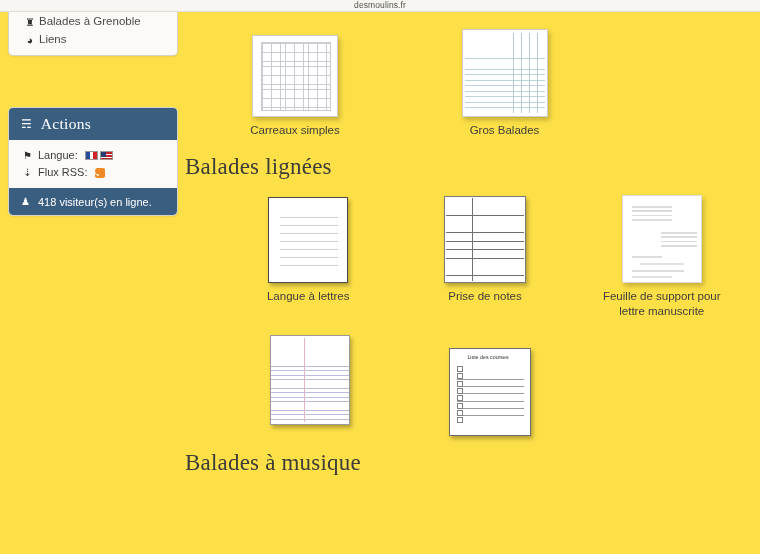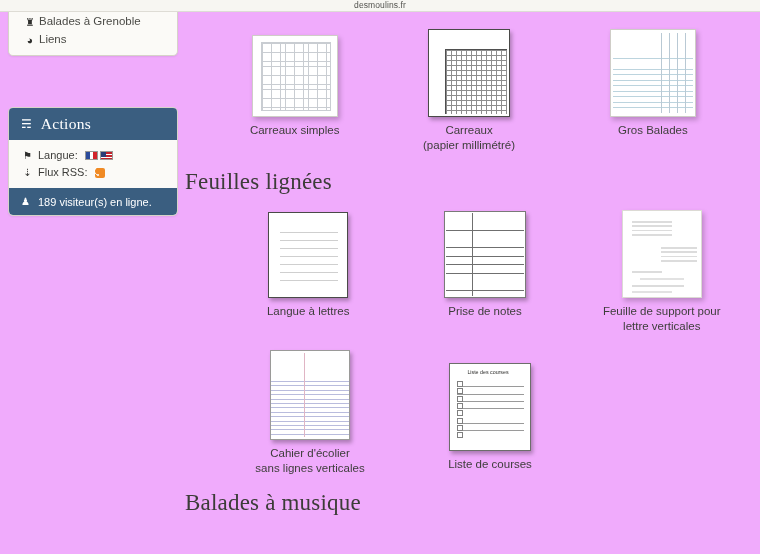--- a/index.html
+++ b/index.html
@@ -35,21 +35,21 @@
     letter-spacing: .1px;
     line-height: 10px;
   }
 
   
   #page {
     position: absolute;
     top: 11px; left: 0;
     width: 760px;
     height: 543px;
-    background: #f0abfc;
+    background: #fde047;
   }
 
   
   #sidebar {
     position: absolute;
     left: 8px;
     top: 0;
     width: 170px;
   }
   .side-box {
@@ -285,21 +285,21 @@
           </span>
         </div>
         <div class="action-row">
           <span class="ai">⇣</span>
           <span>Flux RSS:</span>
           <span class="rss-icon"></span>
         </div>
       </div>
       <div class="visitors-bar">
         <span class="vi">♟</span>
-        <span>189 visiteur(s) en ligne.</span>
+        <span>418 visiteur(s) en ligne.</span>
       </div>
     </div>
   </div>
 
   <div id="main">
 
 
     <div class="thumb-row" style="margin-top:10px;">
 
       <div class="thumb-cell" style="width:200px; margin-left:10px;">
@@ -307,56 +307,39 @@
           <div class="paper soft" style="width:86px;height:82px;">
             <div class="fill-abs" style="margin:6px 6px 5px 8px; background-image: repeating-linear-gradient(to right, #c9cdd2 0 0.6px, transparent 0.6px 4.6px), repeating-linear-gradient(to bottom, #c9cdd2 0 0.6px, transparent 0.6px 4.6px); border:0.6px solid #c9cdd2;"></div>
           </div>
         </div>
         <div class="caption">
           <span>Carreaux simples</span>
           <span class="sub"></span>
         </div>
       </div>
 
-      <div class="thumb-cell" style="width:150px;">
-        <div class="thumb-img-wrap" style="height:96px;">
-          <div class="paper" style="width:82px;height:88px;">
-            <div style="position:absolute;left:16px;top:19px;right:2px;bottom:2px;
-                        background-image:
-                          repeating-linear-gradient(to right, #8d8d8d 0 0.7px, transparent 0.7px 5px),
-                          repeating-linear-gradient(to bottom, #8d8d8d 0 0.7px, transparent 0.7px 5px),
-                          repeating-linear-gradient(to right, #4f4f4f 0 0.9px, transparent 0.9px 25px),
-                          repeating-linear-gradient(to bottom, #4f4f4f 0 0.9px, transparent 0.9px 25px);
-                        border-top:0.9px solid #4f4f4f; border-left:0.9px solid #4f4f4f;"></div>
-          </div>
-        </div>
-        <div class="caption">
-          <span>Carreaux</span>
-          <span class="sub">(papier millimétré)</span>
-        </div>
-      </div>
 
       <div class="thumb-cell" style="width:215px; margin-left:2px;">
         <div class="thumb-img-wrap" style="height:96px;">
           <div class="paper soft" style="width:86px;height:88px;">
             <div style="position:absolute;left:2px;top:28px;right:2px;bottom:3px;
                         background-image: repeating-linear-gradient(to bottom, #bcd4de 0 0.7px, transparent 0.7px 5.5px);"></div>
             <div style="position:absolute;left:50px;top:3px;bottom:3px;width:0.8px;background:#b9c9d4;"></div>
             <div style="position:absolute;left:58px;top:3px;bottom:3px;width:0.8px;background:#b9c9d4;"></div>
             <div style="position:absolute;left:66px;top:3px;bottom:3px;width:0.8px;background:#b9c9d4;"></div>
             <div style="position:absolute;left:74px;top:3px;bottom:3px;width:0.8px;background:#b9c9d4;"></div>
           </div>
         </div>
         <div class="caption">
           <span>Gros Balades</span>
         </div>
       </div>
     </div>
 
-    <h2 class="section-title" style="margin-top:16px;">Feuilles lignées</h2>
+    <h2 class="section-title" style="margin-top:16px;">Balades lignées</h2>
 
     <div class="thumb-row" style="margin-top:13px;">
 
       <div class="thumb-cell" style="width:200px; margin-left:25px;">
         <div class="thumb-img-wrap" style="height:90px;">
           <div class="paper" style="width:80px;height:86px;">
             <div style="position:absolute;left:11px;top:19px;right:9px;bottom:16px;
                         background-image: repeating-linear-gradient(to bottom, #cfcfcf 0 0.8px, transparent 0.8px 8px);"></div>
           </div>
         </div>
@@ -388,38 +371,34 @@
             <div style="position:absolute;left:38px;top:36px;width:36px;height:18px;
                         background-image: repeating-linear-gradient(to bottom, #dcdcdc 0 1.6px, transparent 1.6px 4.4px);"></div>
             <div style="position:absolute;left:9px;top:60px;width:30px;height:1.6px;background:#dcdcdc;"></div>
             <div style="position:absolute;left:17px;top:67px;width:44px;height:1.6px;background:#e2e2e2;"></div>
             <div style="position:absolute;left:9px;top:74px;width:52px;height:1.6px;background:#dcdcdc;"></div>
             <div style="position:absolute;left:9px;top:80px;width:40px;height:1.6px;background:#e2e2e2;"></div>
           </div>
         </div>
         <div class="caption">
           <span>Feuille de support pour</span>
-          <span class="sub">lettre verticales</span>
+          <span class="sub">lettre manuscrite</span>
         </div>
       </div>
     </div>
 
     <div class="thumb-row" style="margin-top:12px;">
 
       <div class="thumb-cell" style="width:200px; margin-left:25px;">
         <div class="thumb-img-wrap" style="height:94px;">
           <div class="paper" style="width:80px;height:90px;border-color:#9a9a98;">
             <div style="position:absolute;left:0;top:30px;right:0;bottom:4px;
                         background-image: repeating-linear-gradient(to bottom, #b9bcdd 0 0.9px, transparent 0.9px 4.4px);"></div>
             <div style="position:absolute;left:33px;top:2px;bottom:2px;width:0.9px;background:#e0b5c4;"></div>
           </div>
-        </div>
-        <div class="caption">
-          <span>Cahier d'écolier</span>
-          <span class="sub">sans lignes verticales</span>
         </div>
       </div>
 
       <div class="thumb-cell" style="width:160px; margin-top:7px;">
         <div class="thumb-img-wrap" style="height:98px;">
           <div class="paper" style="width:82px;height:88px;border-color:#6d6d6b;">
             <div style="position:absolute;left:0;right:4px;top:5px;text-align:center;font-size:5.3px;color:#2f2f2d;">Liste des courses</div>
             <div style="position:absolute;left:7px;top:16px;right:6px;bottom:5px;">
               <div style="position:absolute;left:0;top:0;right:0;bottom:0;
                           background-image: repeating-linear-gradient(to bottom, transparent 0 6.5px, #9a9a9a 6.5px 7.3px);"></div>
@@ -429,23 +408,19 @@
               <span style="position:absolute;left:0px;top:8.3px;width:4px;height:4px;border:0.7px solid #7f7f7f;"></span>
               <span style="position:absolute;left:0px;top:15.6px;width:4px;height:4px;border:0.7px solid #7f7f7f;"></span>
               <span style="position:absolute;left:0px;top:22.9px;width:4px;height:4px;border:0.7px solid #7f7f7f;"></span>
               <span style="position:absolute;left:0px;top:30.2px;width:4px;height:4px;border:0.7px solid #7f7f7f;"></span>
               <span style="position:absolute;left:0px;top:37.5px;width:4px;height:4px;border:0.7px solid #7f7f7f;"></span>
               <span style="position:absolute;left:0px;top:44.8px;width:4px;height:4px;border:0.7px solid #7f7f7f;"></span>
               <span style="position:absolute;left:0px;top:52.1px;width:4px;height:4px;border:0.7px solid #7f7f7f;"></span>
             </div>
           </div>
         </div>
-        <div class="caption">
-          <span>Liste de courses</span>
-          <span class="sub"></span>
-        </div>
       </div>
     </div>
 
     <h2 class="section-title" style="margin-top:14px;">Balades à musique</h2>
 
   </div>
 </div>
 
 </body></html>

